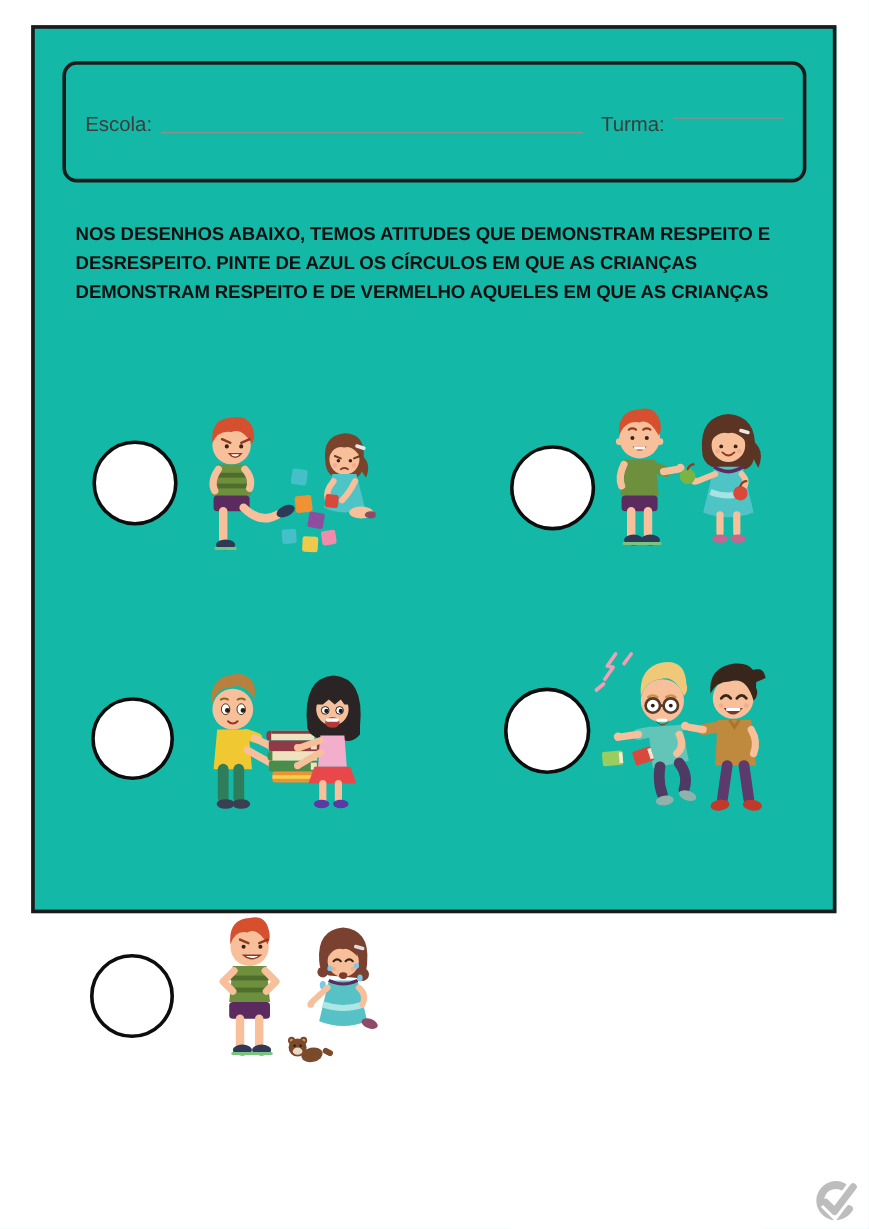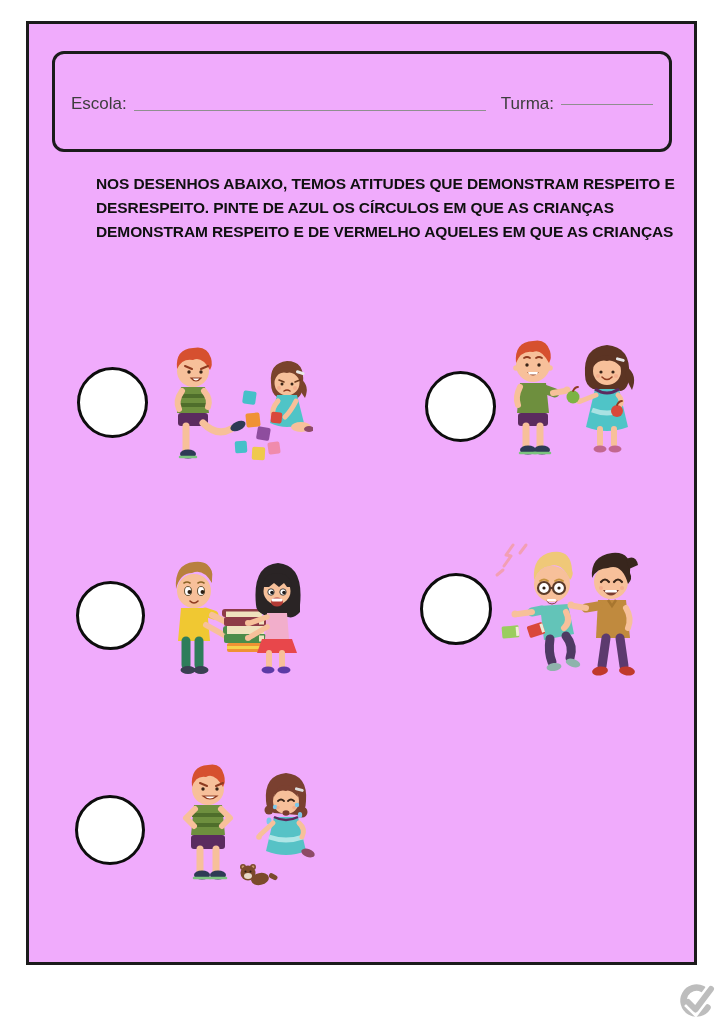--- a/index.html
+++ b/index.html
@@ -1,32 +1,32 @@
 <!DOCTYPE html>
 <html><head>
 <meta charset="utf-8">
 <style>
   html,body{margin:0;padding:0;}
   .page{position:relative;width:724px;height:1024px;background:#ffffff;
         font-family:"Liberation Sans",sans-serif;overflow:hidden;}
-  .outer-box{position:absolute;left:26px;top:21px;width:671px;height:944px;
-        border:3px solid #1b1b1b;box-sizing:border-box;background:#f0abfc;}
+  .outer-box{position:absolute;left:26px;top:21px;width:671px;height:740px;
+        border:3px solid #1b1b1b;box-sizing:border-box;background:#14b8a6;}
   .header-box{position:absolute;left:23px;top:27px;width:620px;height:101px;
         border:3px solid #1b1b1b;border-radius:12px;box-sizing:border-box;
         display:flex;flex-direction:column;justify-content:center;gap:15px;
         padding:4px 16px 0 16px;}
   .form-row{display:flex;align-items:flex-end;font-size:17px;color:#3d3d3d;}
   .form-label{white-space:nowrap;margin-right:7px;line-height:1;padding-bottom:1px;}
   .blank-line{display:inline-block;border-bottom:1.6px solid #8f8f8f;height:3px;margin-bottom:2px;}
   .line-escola{width:352px;}
   .line-turma{width:92px;}
   .line-nome{width:356px;}
-  .right-group{margin-left:auto;display:flex;align-items:center;}
+  .right-group{margin-left:auto;display:flex;align-items:flex-start;}
   .date-value{letter-spacing:1px;color:#4a4a4a;line-height:1;}
-  .instructions{position:absolute;left:34px;top:148px;width:615px;margin-left:33px;}
+  .instructions{position:absolute;left:34px;top:160px;width:615px;}
   .instr-line{font-weight:700;font-size:15.5px;line-height:24px;color:#101010;
         letter-spacing:-0.1px;white-space:nowrap;}
   .answer-circle{position:absolute;border:3.5px solid #0d0d0d;border-radius:50%;
         background:#fff;box-sizing:border-box;}
   .scene-illo{position:absolute;}
   .logo{position:absolute;left:678px;top:982px;width:38px;height:40px;}
 </style>
 </head>
 <body>
 

